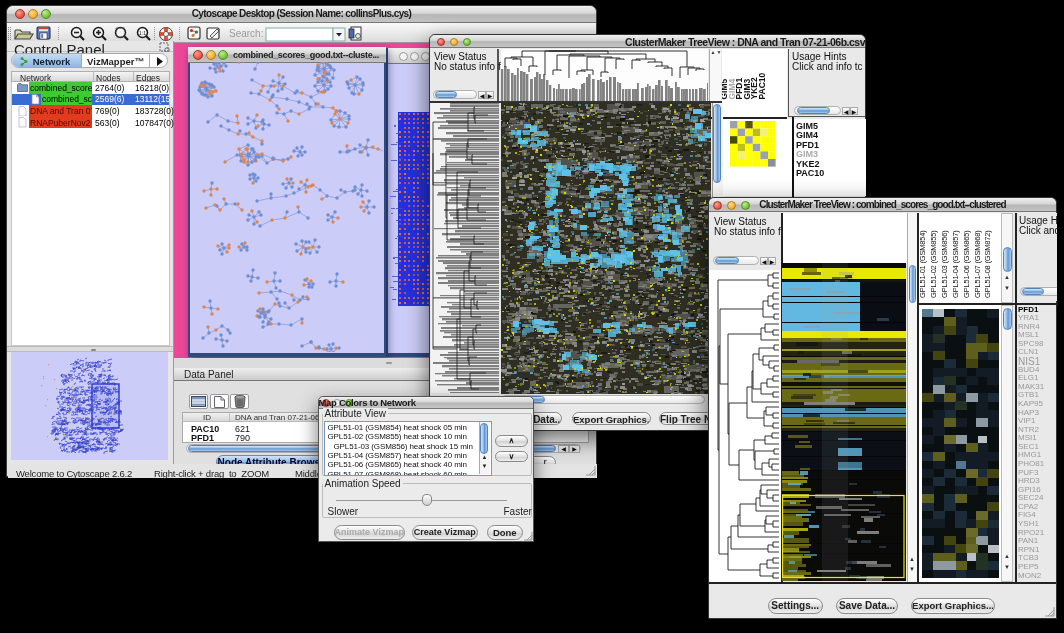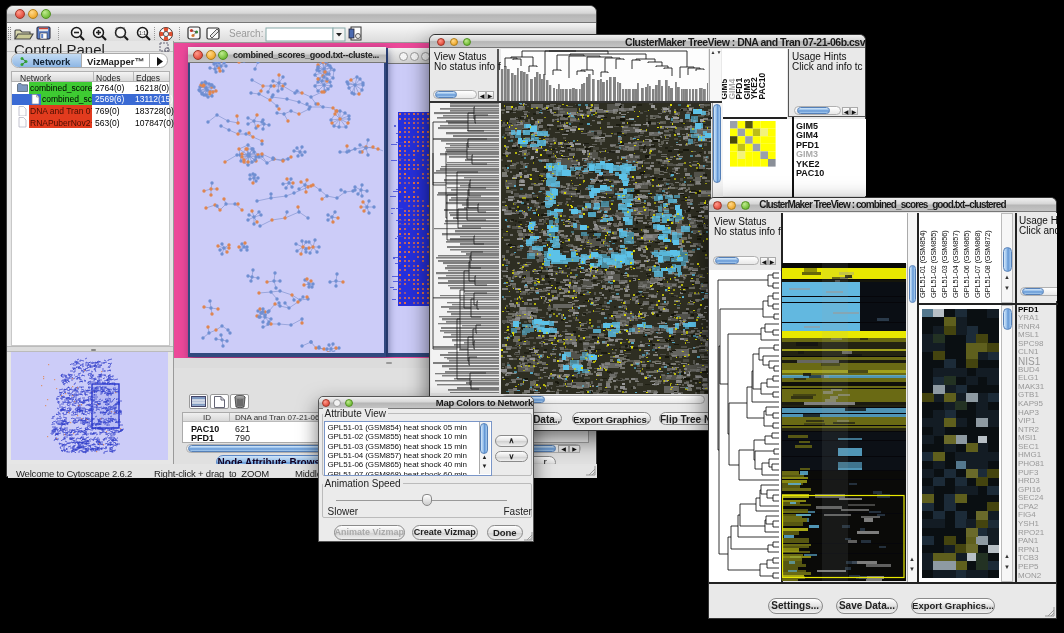--- a/index.html
+++ b/index.html
@@ -9,20 +9,21 @@
 .aquav{background:linear-gradient(90deg,#d4e8fa,#8cb8e8 45%,#5f93d2 55%,#a9cdf0);border:1px solid #5580b8;border-radius:5px}
 .sbtrack{background:linear-gradient(180deg,#fff,#e8e8e8);border:1px solid #b0b0b0;border-radius:5px}
 .btn{background:linear-gradient(180deg,#fff,#e2e2e2 50%,#d2d2d2 55%,#efefef);border:1px solid #8a8a8a;border-radius:9px;text-align:center;font-weight:bold;color:#222;white-space:nowrap;overflow:hidden}
 .arrbtn{background:linear-gradient(180deg,#fdfdfd,#d8d8d8);border:1px solid #aaa;font-size:6px;color:#111;text-align:center}
 </style></head><body>
 <div class="abs" style="left:6px;top:5px;width:591px;height:472px;background:#e6e6e6;border-radius:7px 7px 0 0;box-shadow:0 8px 22px rgba(0,0,0,.55);border:1px solid #3c3c3c">
     <div class="tbar" style="position:absolute;left:0;top:0;width:100%;height:17px;border-radius:7px 7px 0 0">
       <div class="tl" style="left:8px;top:3px;width:10px;height:10px;background:radial-gradient(circle at 35% 30%,#ff9d8d,#e9594a 60%,#b8402f);border:1px solid #a03527"></div>
       <div class="tl" style="left:21px;top:3px;width:10px;height:10px;background:radial-gradient(circle at 35% 30%,#ffd98a,#f4b23c 60%,#c98a1e);border:1px solid #b07f1c"></div>
       <div class="tl" style="left:34px;top:3px;width:10px;height:10px;background:radial-gradient(circle at 35% 30%,#c0eb90,#7ec544 60%,#57992a);border:1px solid #529122"></div>
+      <div style="position:absolute;left:0;top:2px;width:100%;text-align:center;font-size:10px;letter-spacing:-0.6px;font-weight:bold;color:#1a1a1a">Cytoscape Desktop (Session Name: collinsPlus.cys)</div>
     </div>
     <div style="position:absolute;left:0;top:17px;width:100%;height:20px;background:linear-gradient(180deg,#fafafa,#dcdcdc);border-bottom:1px solid #9a9a9a"></div>
     <svg style="position:absolute;z-index:2;left:0px;top:19px" width="360" height="17">
       <g stroke="#888" stroke-dasharray="1,1">
         <line x1="1.5" y1="2" x2="1.5" y2="15"></line>
         <line x1="3.5" y1="2" x2="3.5" y2="15"></line>
       </g>
       <g transform="translate(7,2)">
         <path d="M1 12 L1 4 Q1 3 2 3 L6 3 L8 5 L16 5 L16 7" fill="#d8d8b0" stroke="#444" stroke-width="1.1"></path>
         <path d="M1 12 L4 7 L19 7 L16 12 Z" fill="#c8c894" stroke="#444" stroke-width="1.1"></path>
@@ -183,20 +184,23 @@
           <div class="tl" style="left:30px;top:3px;width:10px;height:10px;background:radial-gradient(circle at 35% 30%,#c0eb90,#7ec544 60%,#57992a);border:1px solid #529122"></div>
           <div style="position:absolute;left:42px;top:3px;width:152px;text-align:center;font-size:9px;letter-spacing:-0.3px;font-weight:bold;color:#222;white-space:nowrap;overflow:hidden">combined_scores_good.txt--cluste...</div>
         </div>
         <div style="position:absolute;left:2px;top:16px;width:194px;height:290px;background:#ccccf8;overflow:hidden" id="netholder"></div>
       </div>
     </div>
     <div class="abs" style="left:167px;top:352px;width:421px;height:10px;background:#dcdcdc">
       <div style="position:absolute;left:212px;top:4px;width:6px;height:2px;background:#999;border-radius:2px"></div>
     </div>
     <div class="abs" style="left:167px;top:362px;width:421px;height:96px;background:#e0e0e0">
+      <div class="tbar" style="position:absolute;left:0;top:0;width:100%;height:13px;background:linear-gradient(180deg,#eee,#ccc)">
+        <span style="position:absolute;left:10px;top:1px;font-size:10px;color:#222">Data Panel</span>
+      </div>
       <div style="position:absolute;left:15px;top:26px;width:19px;height:15px;background:#fff;border:1px solid #999;border-radius:2px"></div>
       <div style="position:absolute;left:36px;top:26px;width:19px;height:15px;background:#fff;border:1px solid #999;border-radius:2px"></div>
       <div style="position:absolute;left:56px;top:26px;width:19px;height:15px;background:#fff;border:1px solid #999;border-radius:2px"></div>
       <svg style="position:absolute;left:17px;top:28px" width="15" height="11">
         <rect x="0.5" y="0.5" width="14" height="10" fill="#f8f8f8" stroke="#446"></rect>
         <rect x="1" y="1" width="13" height="2.4" fill="#7d98c0"></rect>
         <rect x="1" y="4.4" width="13" height="2.2" fill="#b8c4da"></rect>
         <rect x="1" y="7.6" width="13" height="2.2" fill="#7d98c0"></rect>
       </svg>
       <svg style="position:absolute;left:39px;top:28px" width="13" height="12">
@@ -1197,28 +1201,28 @@
     <path fill="#44440f" d="M22 17h12v9h-12zM54 25h12v9h-12zM65 34h12v9h-12zM11 42h12v9h-12zM44 50h12v9h-12zM0 84h12v9h-12zM65 160h12v9h-12zM54 168h12v9h-12zM65 193h12v9h-12zM54 210h12v9h-12zM22 227h12v9h-12zM33 235h12v9h-12z"></path>
     <path fill="#233223" d="M11 25h12v9h-12zM22 67h12v9h-12zM33 92h12v9h-12zM54 244h12v9h-12zM54 252h12v9h-12z"></path>
     <path fill="#8e9aa2" d="M11 76h12v9h-12zM44 84h12v9h-12zM54 109h12v9h-12zM33 126h12v9h-12zM54 227h12v9h-12zM11 252h12v9h-12zM22 252h12v9h-12z"></path>
     <path fill="#6a6a2a" d="M22 126h12v9h-12zM44 160h12v9h-12zM54 202h12v9h-12zM44 219h12v9h-12zM44 235h12v9h-12z"></path>
   </svg>
 <div class="abs" style="left:317.5px;top:396px;width:216.5px;height:146px;background:#ebebeb;border-radius:5px 5px 0 0;border:1px solid #555;box-shadow:0 8px 20px rgba(0,0,0,.55);z-index:6">
     <div class="tbar" style="position:absolute;left:0;top:0;width:100%;height:11.5px;border-radius:5px 5px 0 0">
       <div class="tl" style="left:3px;top:2px;width:8px;height:8px;background:radial-gradient(circle at 35% 30%,#ff9d8d,#e9594a 60%,#b8402f);border:1px solid #a03527"></div>
       <div class="tl" style="left:14.5px;top:2px;width:8px;height:8px;background:#f2f2f2;border:1px solid #999"></div>
       <div class="tl" style="left:26px;top:2px;width:8px;height:8px;background:radial-gradient(circle at 35% 30%,#c0eb90,#7ec544 60%,#57992a);border:1px solid #529122"></div>
-      <div style="position:absolute;left:0;top:0px;width:100%;text-align:right;font-size:9.5px;letter-spacing:-0.3px;font-weight:bold;color:#1a1a1a">Map Colors to Network</div>
+      <div style="position:absolute;left:0;top:0px;width:100%;text-align:left;font-size:9.5px;letter-spacing:-0.3px;font-weight:bold;color:#1a1a1a">Map Colors to Network</div>
     </div>
     <div style="position:absolute;left:4px;top:11px;font-size:10px;color:#222;background:#ebebeb;padding:0 2px;z-index:2">Attribute View</div>
     <div style="position:absolute;left:3px;top:16px;width:210px;height:63px;border:1px solid #bbb;border-radius:2px"></div>
     <div style="position:absolute;left:5px;top:23.5px;width:168px;height:55px;background:#fff;border:1.5px solid #7a96c8;font-size:8px;letter-spacing:-0.1px;color:#111;overflow:hidden">
       <div style="position:absolute;left:3px;top:1.5px;white-space:nowrap">GPL51-01 (GSM854) heat shock 05 min</div>
       <div style="position:absolute;left:3px;top:10.8px;white-space:nowrap">GPL51-02 (GSM855) heat shock 10 min</div>
-      <div style="position:absolute;left:3px;top:20.2px;white-space:nowrap">GPL51-03 (GSM856) heat shock 15 min</div>
+      <div style="position:absolute;left:9px;top:20.2px;white-space:nowrap">GPL51-03 (GSM856) heat shock 15 min</div>
       <div style="position:absolute;left:3px;top:29.5px;white-space:nowrap">GPL51-04 (GSM857) heat shock 20 min</div>
       <div style="position:absolute;left:3px;top:38.9px;white-space:nowrap">GPL51-06 (GSM865) heat shock 40 min</div>
       <div style="position:absolute;left:3px;top:48.2px;white-space:nowrap">GPL51-07 (GSM868) heat shock 60 min</div>
     </div>
     <div style="position:absolute;left:160px;top:25px;width:11px;height:52px;background:#f4f4f4;border-left:1px solid #aaa"></div>
     <div class="aquav" style="position:absolute;left:161.5px;top:26px;width:8px;height:31px"></div>
     <span style="position:absolute;left:163px;top:57px;font-size:6px;color:#222">▲</span>
     <span style="position:absolute;left:163px;top:66px;font-size:6px;color:#222">▼</span>
     <div class="btn" style="position:absolute;left:176.5px;top:38px;width:33px;height:11.5px;font-size:8px;line-height:10.5px">∧</div>
     <div class="btn" style="position:absolute;left:176.5px;top:53.5px;width:33px;height:11.5px;font-size:8px;line-height:10.5px">∨</div>

